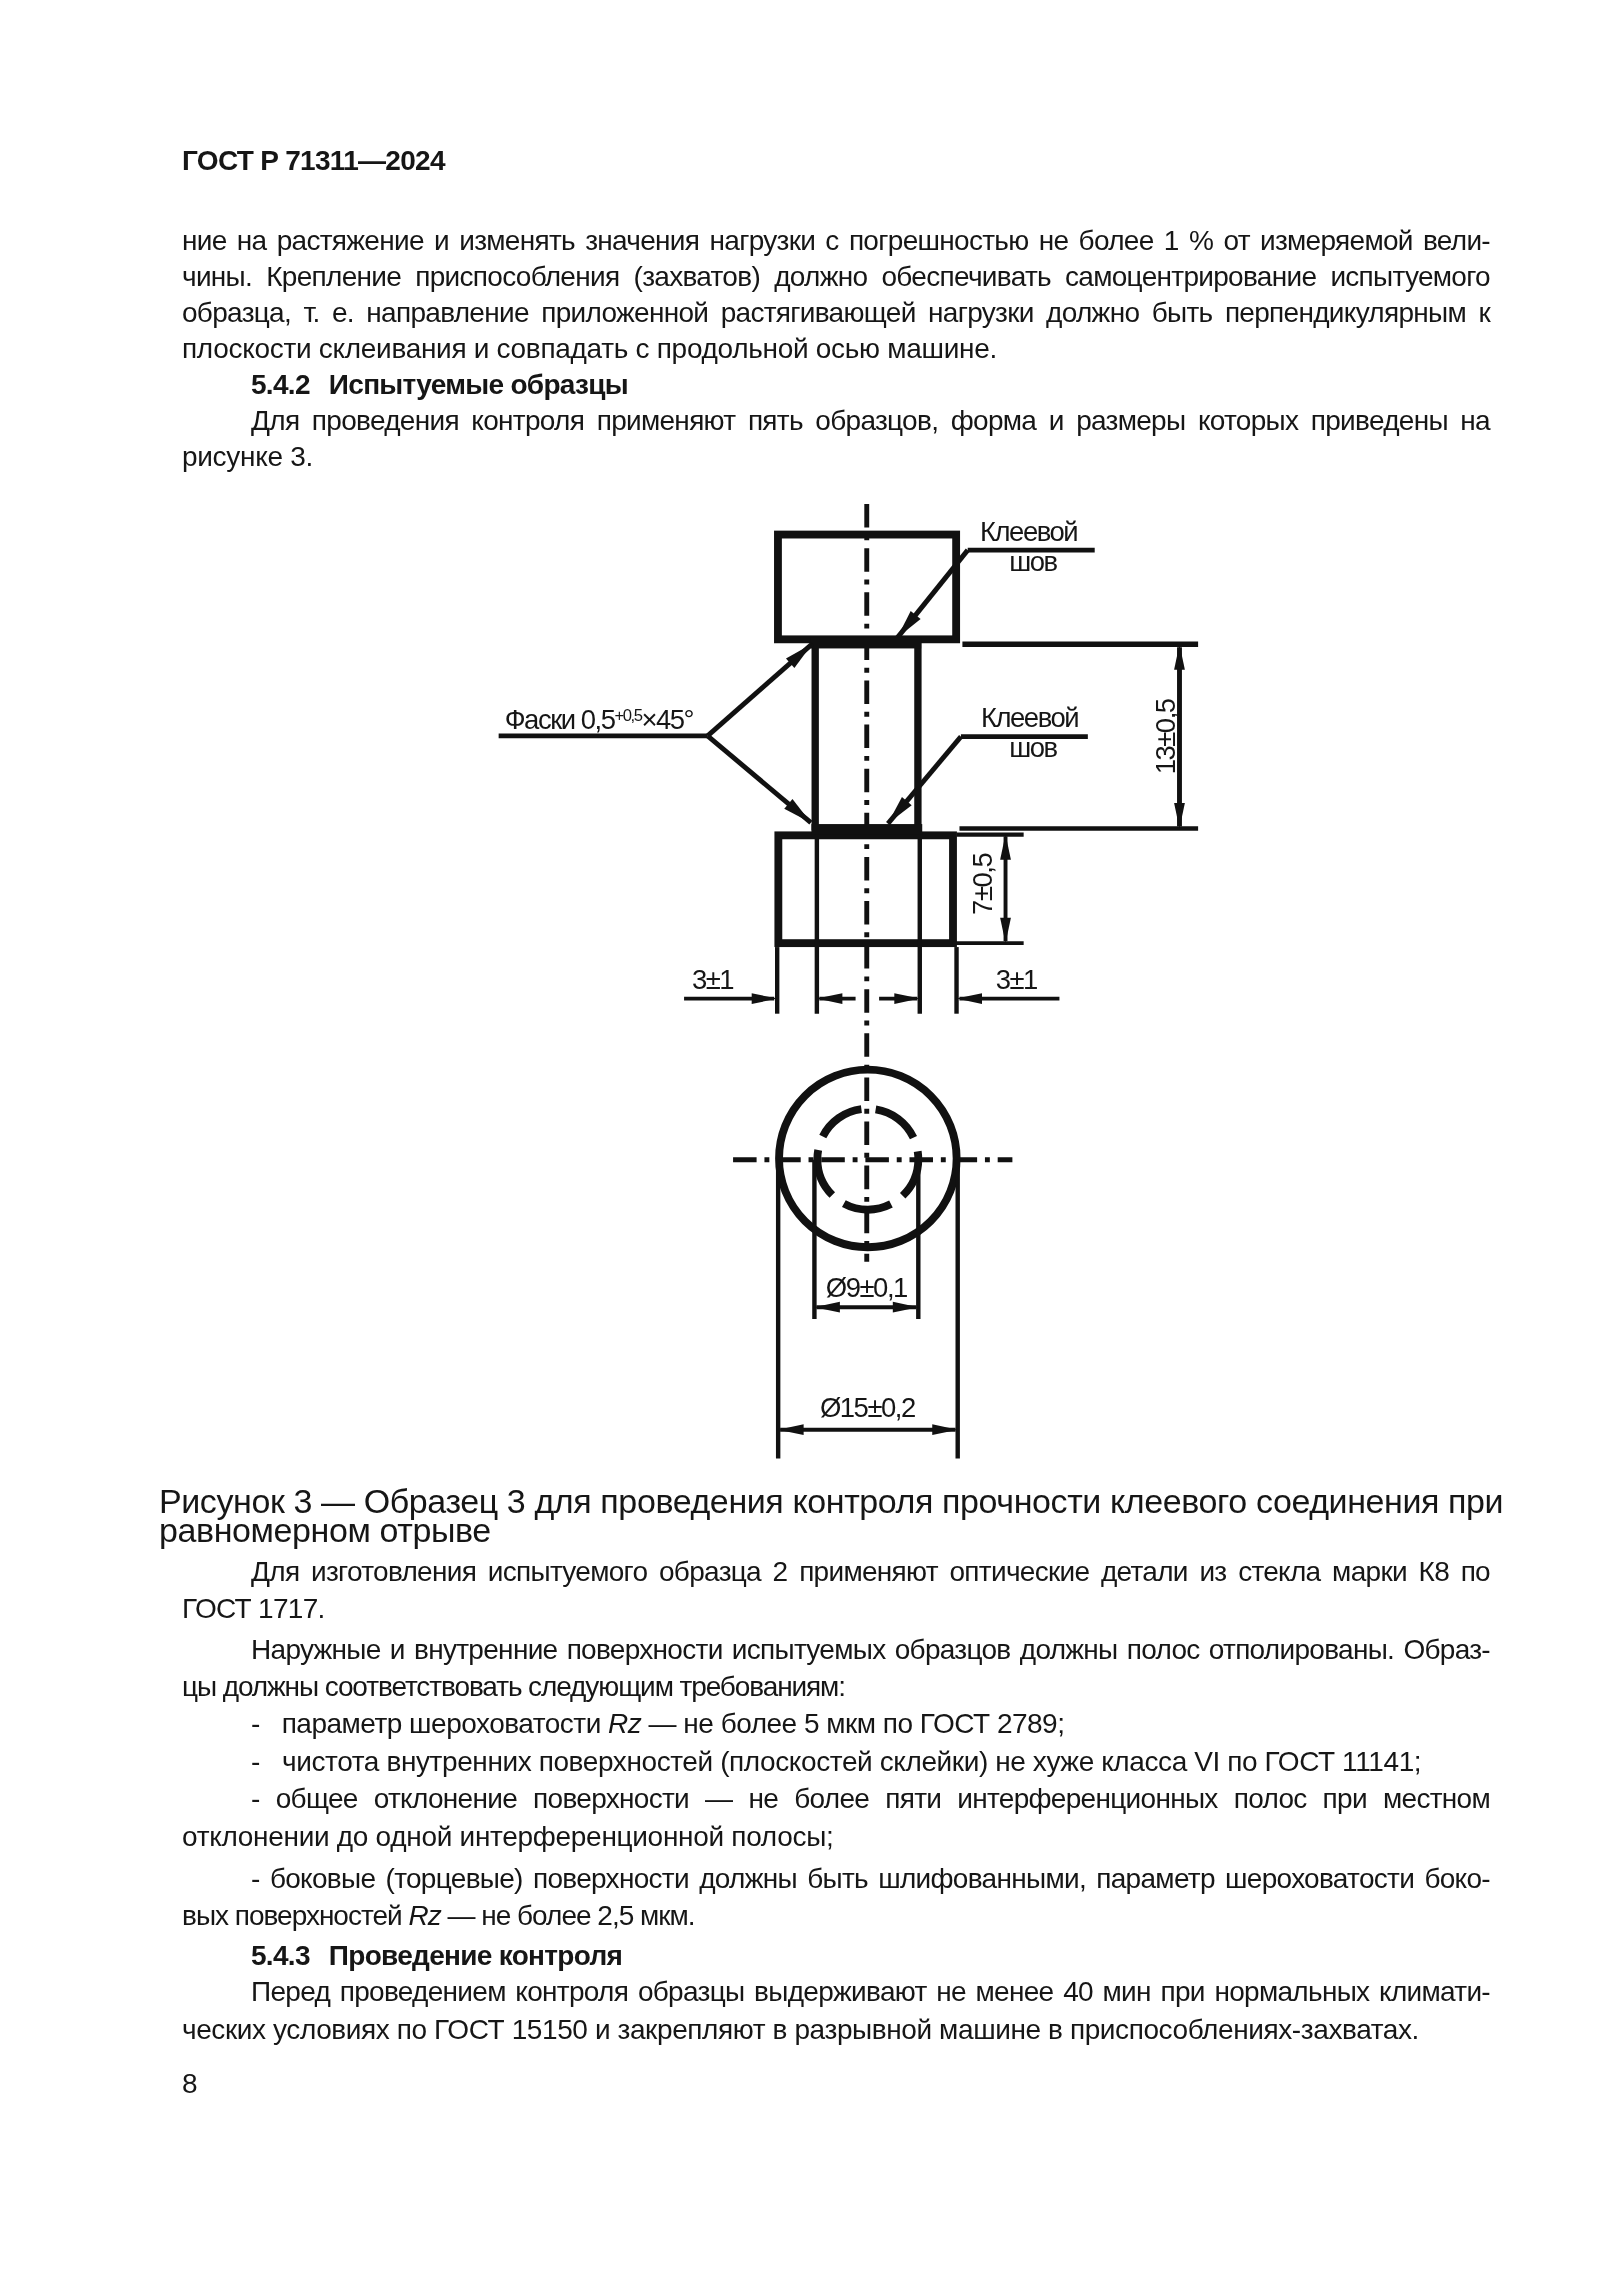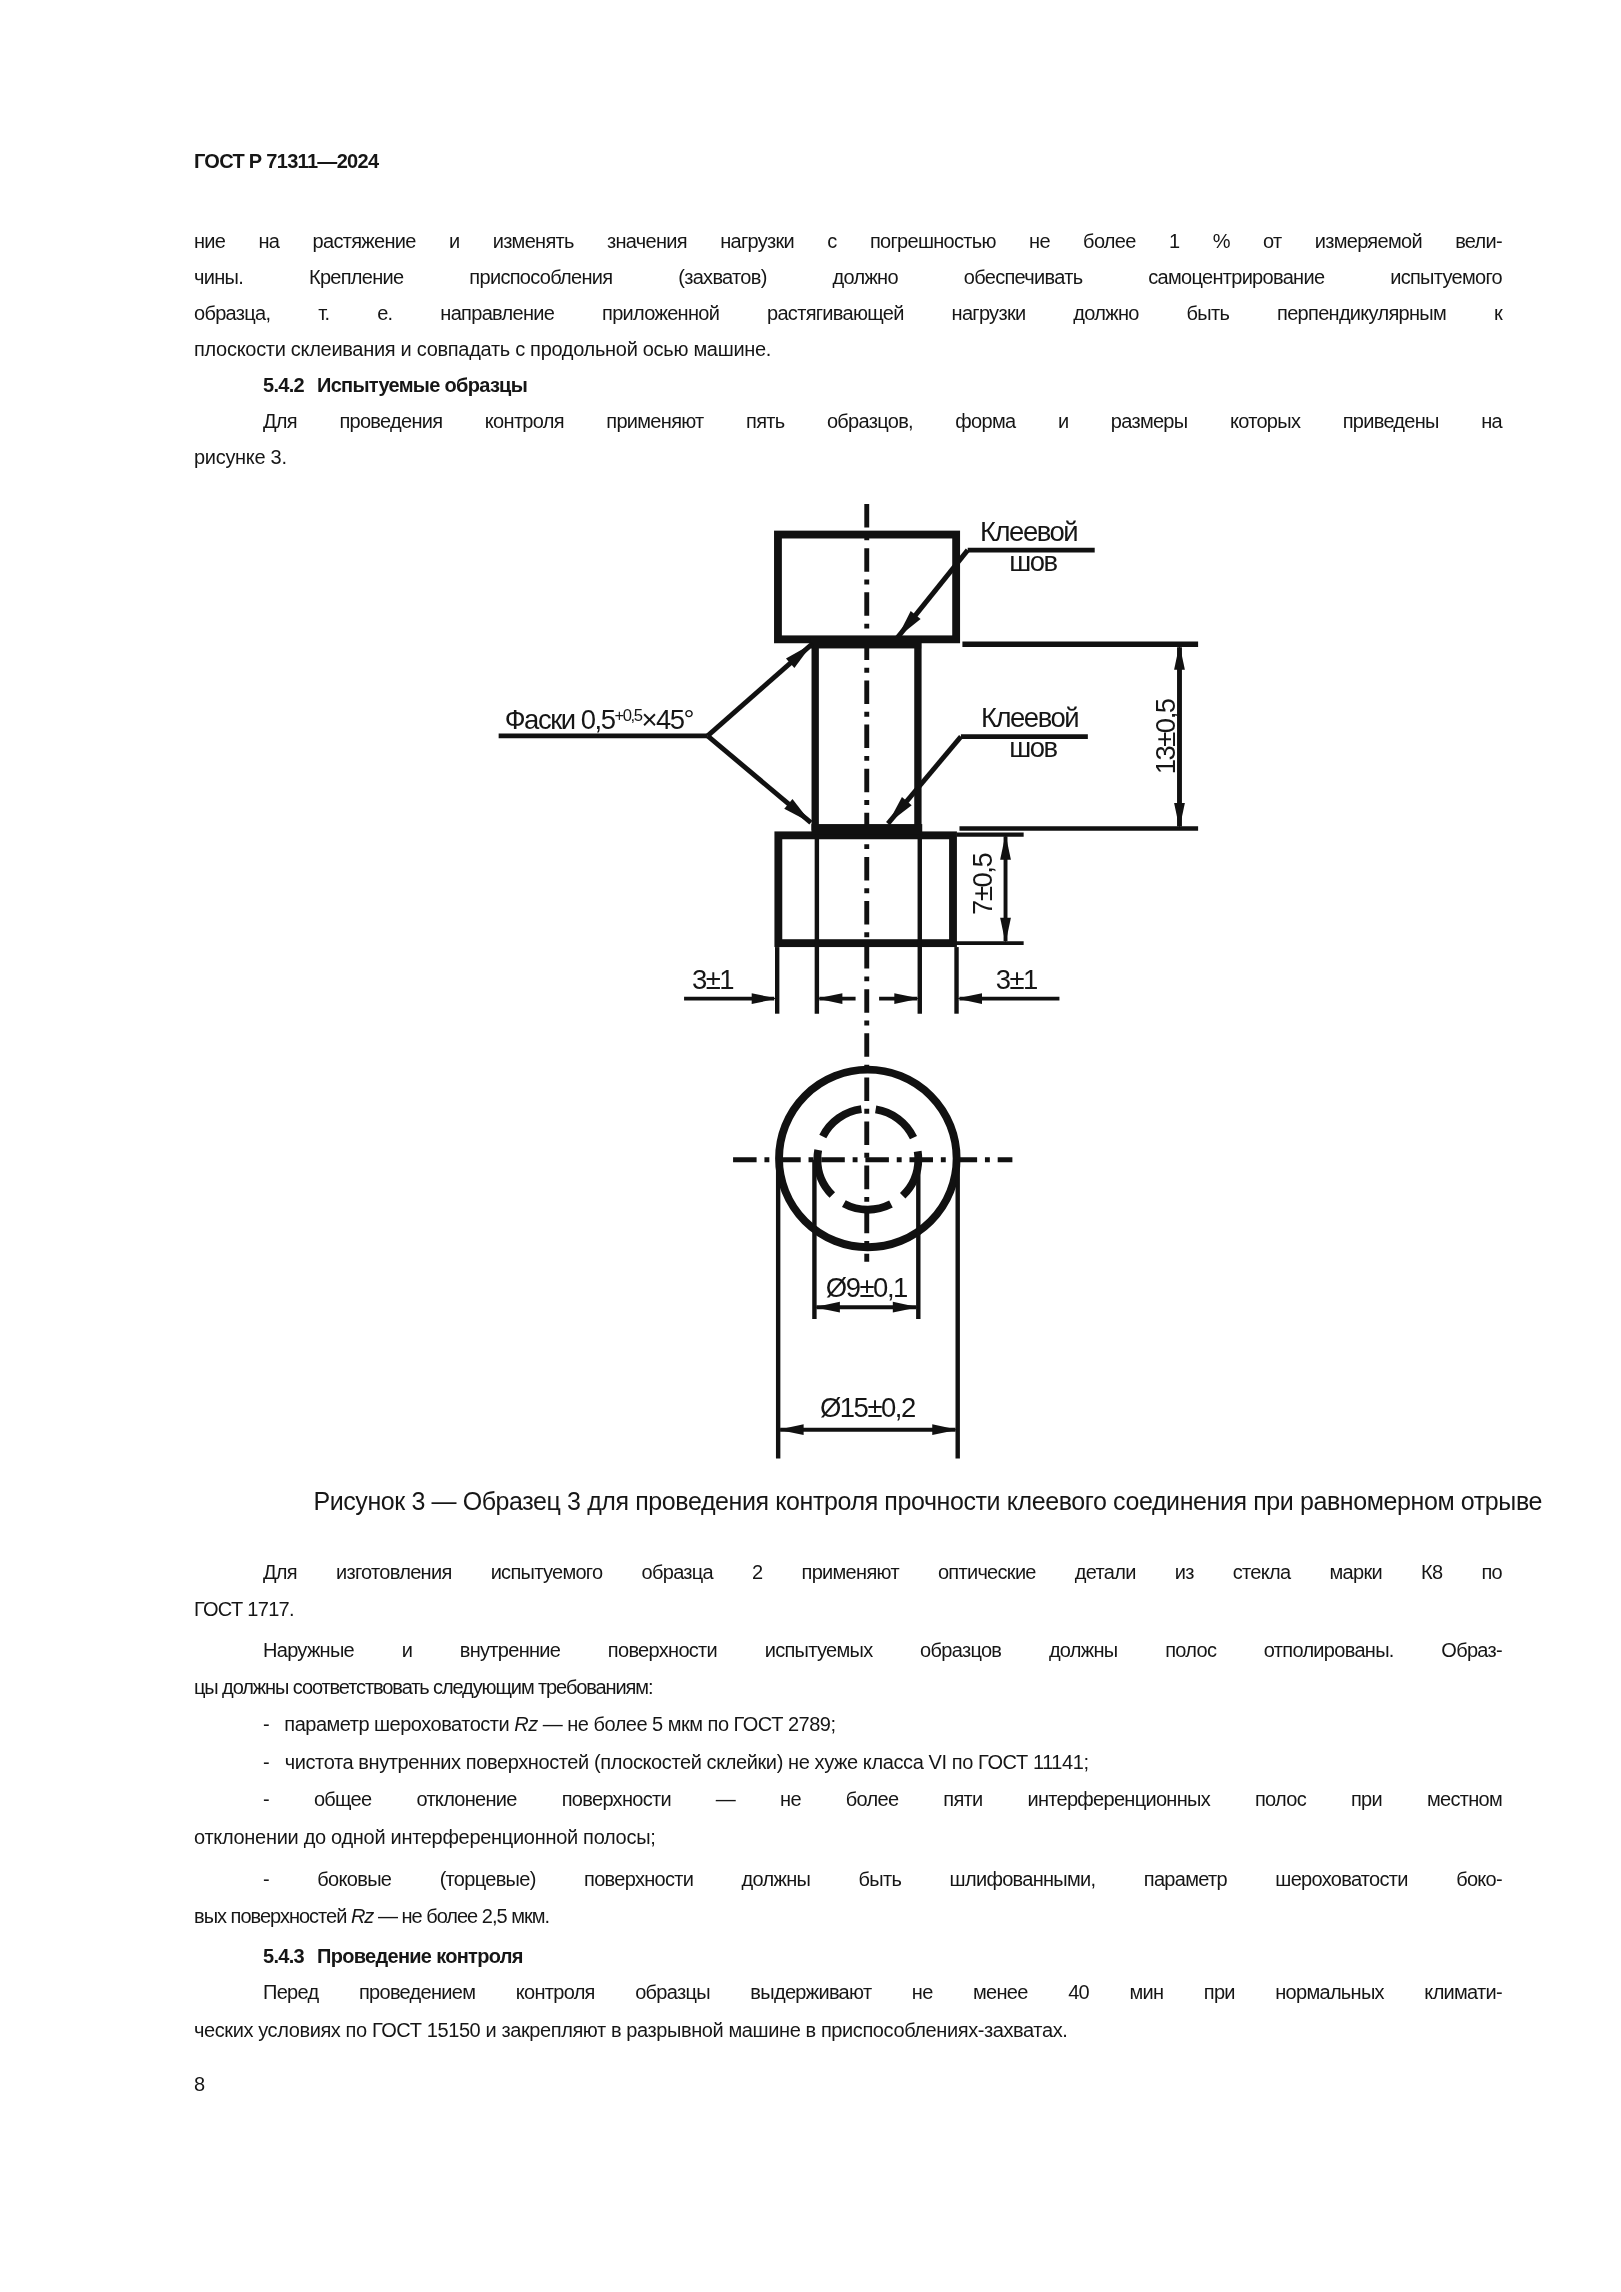--- a/index.html
+++ b/index.html
@@ -1,23 +1,23 @@
 <!DOCTYPE html>
 <html><head>
 <meta charset="utf-8">
 <style>
 html,body{margin:0;padding:0}
 body{width:1621px;height:2293px;position:relative;background:#fff;color:#161616;
      font-family:"Liberation Sans",sans-serif;overflow:hidden}
-.ln{position:absolute;left:194px;width:1308px;font-size:20px;letter-spacing:-0.7px;
+.ln{position:absolute;left:182px;width:1308px;font-size:28px;letter-spacing:-0.7px;
     line-height:32px;white-space:normal}
 .j{text-align:justify;text-align-last:justify}
 .ind{text-indent:69px}
 .b{font-weight:bold}
-.cap{position:absolute;left:159px;width:1383px;text-align:right;font-size:25px;
+.cap{position:absolute;left:159px;width:1383px;text-align:left;font-size:34px;
      letter-spacing:-0.4px;line-height:29px}
 svg{position:absolute;left:0;top:0}
 </style>
 </head>
 <body>
 
 <div class="ln b" id="hdr" style="top:145px">ГОСТ Р 71311—2024</div>
 
 <div class="ln j" style="top:225px">ние на растяжение и изменять значения нагрузки с погрешностью не более 1 % от измеряемой вели-</div>
 <div class="ln j" style="top:261px">чины. Крепление приспособления (захватов) должно обеспечивать самоцентрирование испытуемого</div>

